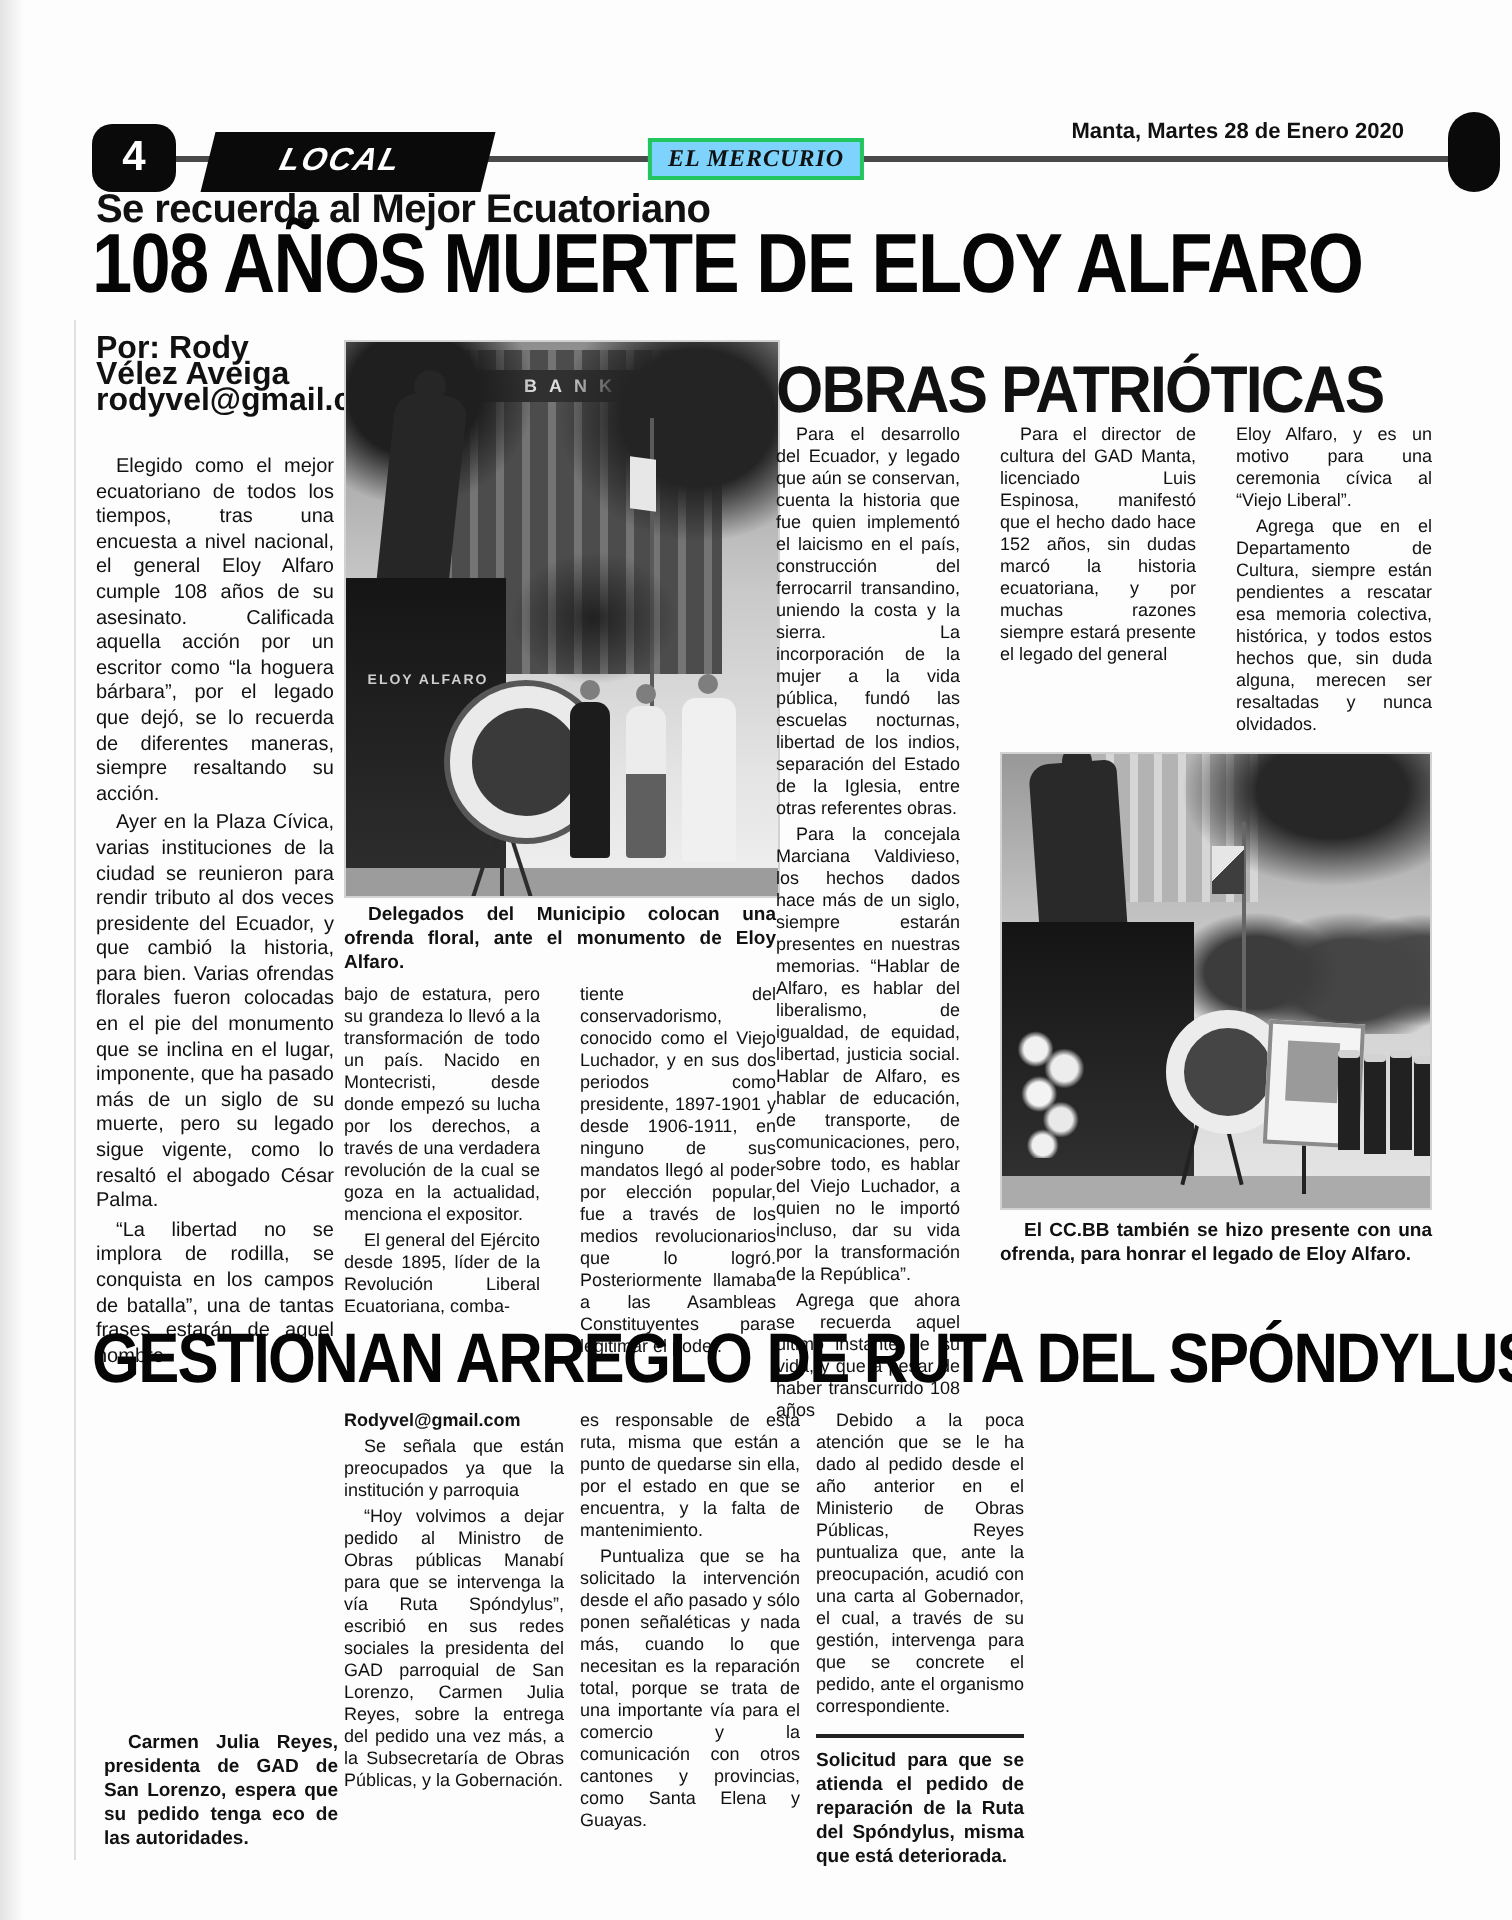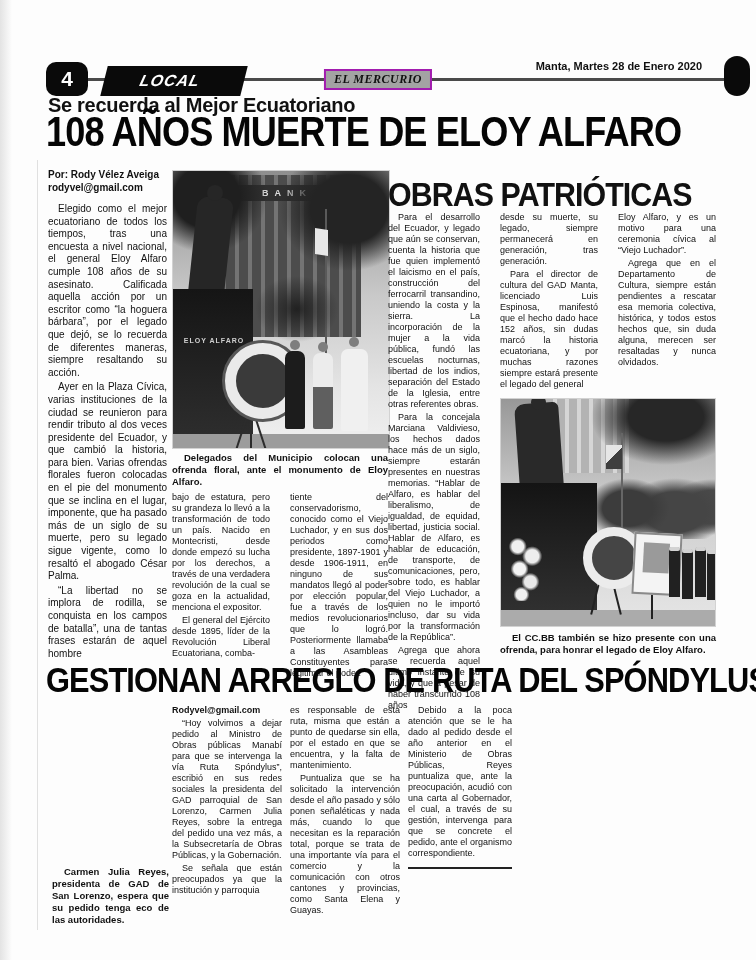--- a/index.html
+++ b/index.html
@@ -11,41 +11,41 @@
 
   
   .header-rule{position:absolute;left:70px;right:30px;top:78px;height:3px;background:#4a4a4a;}
   .page-number{position:absolute;left:46px;top:62px;width:42px;height:34px;background:#0a0a0a;
                border-radius:10px;color:#fff;font-weight:bold;font-size:21px;display:flex;
                align-items:center;justify-content:center;}
   .section-tag{position:absolute;left:104px;top:66px;width:140px;height:30px;background:#0a0a0a;
                transform:skewX(-14deg);display:flex;align-items:center;}
   .section-tag span{color:#fff;font-style:italic;font-weight:bold;font-size:16px;
                     letter-spacing:1px;padding-left:36px;}
-  .masthead{position:absolute;left:50%;top:69px;transform:translateX(-50%);background:#a3a3a3;
-            border:2px solid #a21caf;padding:1px 8px;font-family:"Liberation Serif",serif;
+  .masthead{position:absolute;left:50%;top:69px;transform:translateX(-50%);background:#7dd3fc;
+            border:2px solid #22c55e;padding:1px 8px;font-family:"Liberation Serif",serif;
             font-weight:bold;font-style:italic;font-size:12px;letter-spacing:.5px;}
   .dateline{position:absolute;right:54px;top:60px;font-size:11px;font-weight:bold;}
   .header-pill{position:absolute;right:6px;top:56px;width:26px;height:40px;background:#0a0a0a;
                border-radius:13px;}
 
   
   .kicker{position:absolute;left:48px;font-size:20px;font-weight:bold;letter-spacing:-.3px;}
   .headline-xl{position:absolute;left:46px;font-weight:bold;white-space:nowrap;
                transform-origin:0 50%;letter-spacing:-1px;color:#050505;}
   #h1-alfaro{top:108px;font-size:42px;transform:scaleX(.86);}
   #h2-obras{position:absolute;left:388px;top:176px;font-size:33px;font-weight:bold;
             white-space:nowrap;transform:scaleX(.92);transform-origin:0 50%;letter-spacing:-1px;}
   #h3-spondylus{top:660px;font-size:35px;transform:scaleX(.88);}
 
   
   .bodytext p{margin:0 0 2px 0;font-size:9px;line-height:11px;text-align:justify;}
   .bodytext p.ind{text-indent:10px;}
   .col1-a1 p{font-size:10px;line-height:12.6px;}
-  .byline{font-weight:bold;font-size:10px;line-height:13px;margin-bottom:9px;}
+  .byline{font-weight:bold;font-size:16px;line-height:13px;margin-bottom:21px;}
   .byline-center{font-weight:bold;font-size:10px;text-align:center;margin:0 0 8px 0;}
   .caption{font-weight:bold;font-size:9.5px;line-height:12px;text-align:justify;}
   .caption.ind{text-indent:12px;}
   .cap-rule{border:none;border-top:2px solid #222;margin:8px 0 6px 0;}
 
   
   .abs{position:absolute;}
   .cols{display:flex;gap:20px;}
 
   
@@ -192,25 +192,24 @@
 
   <div class="abs bodytext cols" style="left:388px;top:212px;width:328px;">
     <div style="width:104px;">
       <p class="ind">Para el desarrollo del Ecuador, y legado que aún se conservan, cuenta la historia que fue quien implementó el laicismo en el país, construcción del ferrocarril transandino, uniendo la costa y la sierra. La incorporación de la mujer a la vida pública, fundó las escuelas nocturnas, libertad de los indios, separación del Estado de la Iglesia, entre otras referentes obras.</p>
       <p class="ind">Para la concejala Marciana Valdivieso, los hechos dados hace más de un siglo, siempre estarán presentes en nuestras memorias. “Hablar de Alfaro, es hablar del liberalismo, de igualdad, de equidad, libertad, justicia social. Hablar de Alfaro, es hablar de educación, de transporte, de comunicaciones, pero, sobre todo, es hablar del Viejo Luchador, a quien no le importó incluso, dar su vida por la transformación de la República”.</p>
       <p class="ind">Agrega que ahora se recuerda aquel último instante de su vida, y que a pesar de haber transcurrido 108 años</p>
     </div>
     <div style="width:216px;">
       <div class="cols">
         <div style="width:104px;">
-          <p>desde su muerte, su legado, siempre permanecerá en generación, tras generación.</p>
           <p class="ind">Para el director de cultura del GAD Manta, licenciado Luis Espinosa, manifestó que el hecho dado hace 152 años, sin dudas marcó la historia ecuatoriana, y por muchas razones siempre estará presente el legado del general</p>
         </div>
         <div style="width:104px;">
-          <p>Eloy Alfaro, y es un motivo para una ceremonia cívica al “Viejo Luchador”.</p>
+          <p>Eloy Alfaro, y es un motivo para una ceremonia cívica al “Viejo Liberal”.</p>
           <p class="ind">Agrega que en el Departamento de Cultura, siempre están pendientes a rescatar esa memoria colectiva, histórica, y todos estos hechos que, sin duda alguna, merecen ser resaltadas y nunca olvidados.</p>
         </div>
       </div>
       <div class="photo" style="width:214px;height:227px;margin-top:6px;">
         <div class="p2-sky"></div>
         <div class="p2-bldg"></div>
         <div class="p2-palmR"></div>
         <div class="p2-trees"></div>
         <div class="p2-pole"></div>
         <div class="p2-flag"></div>
@@ -242,27 +241,28 @@
       <div class="caption ind" style="margin-top:5px;">El CC.BB también se hizo presente con una ofrenda, para honrar el legado de Eloy Alfaro.</div>
     </div>
   </div>
 
   <div class="headline-xl" id="h3-spondylus">GESTIONAN ARREGLO DE RUTA DEL SPÓNDYLUS</div>
 
   <div class="abs caption ind" style="left:52px;top:866px;width:117px;">Carmen Julia Reyes, presidenta de GAD de San Lorenzo, espera que su pedido tenga eco de las autoridades.</div>
 
   <div class="abs bodytext" style="left:172px;top:705px;width:110px;">
     <p class="byline-center">Rodyvel@gmail.com</p>
+    <p class="ind">Se señala que están preocupados ya que la institución y parroquia</p>
     <p class="ind">“Hoy volvimos a dejar pedido al Ministro de Obras públicas Manabí para que se intervenga la vía Ruta Spóndylus”, escribió en sus redes sociales la presidenta del GAD parroquial de San Lorenzo, Carmen Julia Reyes, sobre la entrega del pedido una vez más, a la Subsecretaría de Obras Públicas, y la Gobernación.</p>
-    <p class="ind">Se señala que están preocupados ya que la institución y parroquia</p>
   </div>
 
   <div class="abs bodytext" style="left:290px;top:705px;width:110px;">
     <p>es responsable de esta ruta, misma que están a punto de quedarse sin ella, por el estado en que se encuentra, y la falta de mantenimiento.</p>
     <p class="ind">Puntualiza que se ha solicitado la intervención desde el año pasado y sólo ponen señaléticas y nada más, cuando lo que necesitan es la reparación total, porque se trata de una importante vía para el comercio y la comunicación con otros cantones y provincias, como Santa Elena y Guayas.</p>
   </div>
 
   <div class="abs bodytext" style="left:408px;top:705px;width:104px;">
     <p class="ind">Debido a la poca atención que se le ha dado al pedido desde el año anterior en el Ministerio de Obras Públicas, Reyes puntualiza que, ante la preocupación, acudió con una carta al Gobernador, el cual, a través de su gestión, intervenga para que se concrete el pedido, ante el organismo correspondiente.</p>
     <hr class="cap-rule">
+    <div class="caption">Solicitud para que se atienda el pedido de reparación de la Ruta del Spóndylus, misma que está deteriorada.</div>
   </div>
 
 </div>
 
 </body></html>

